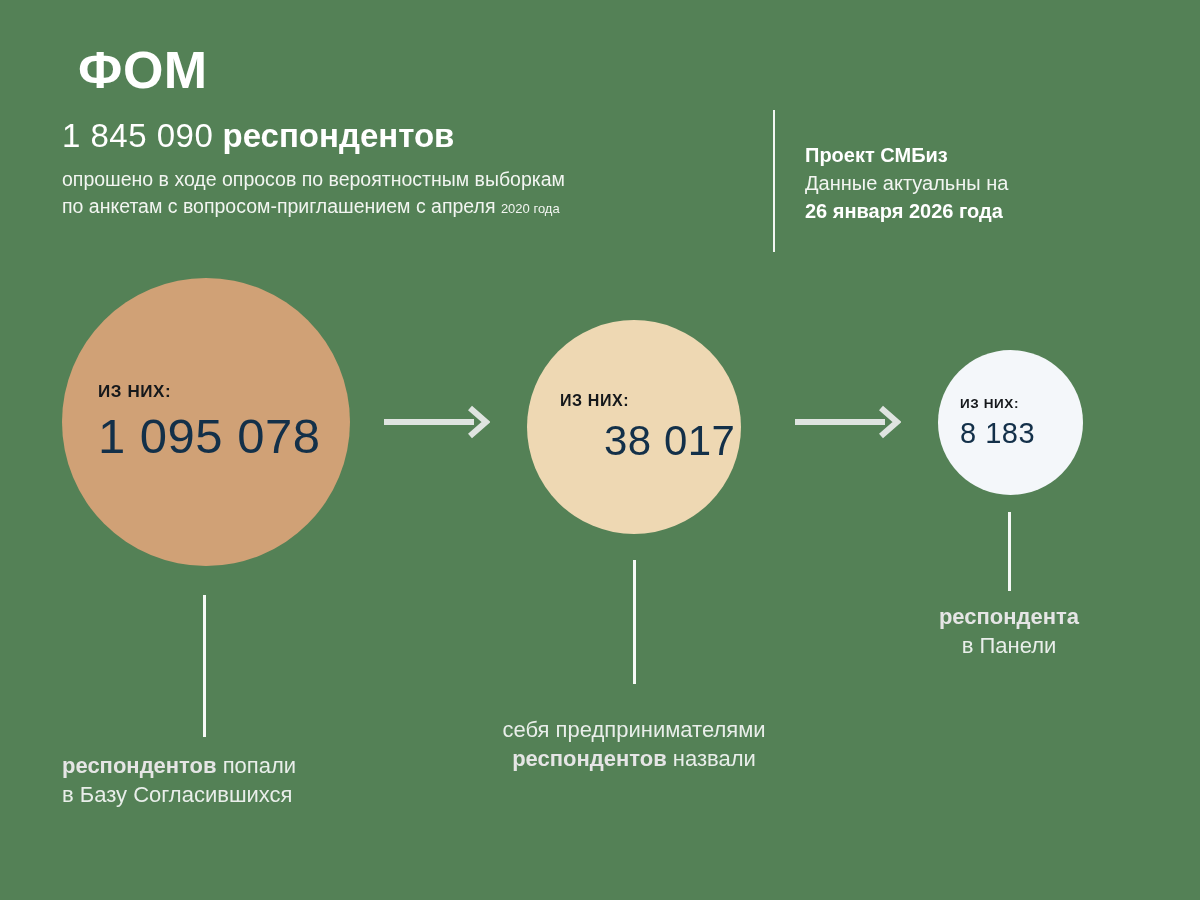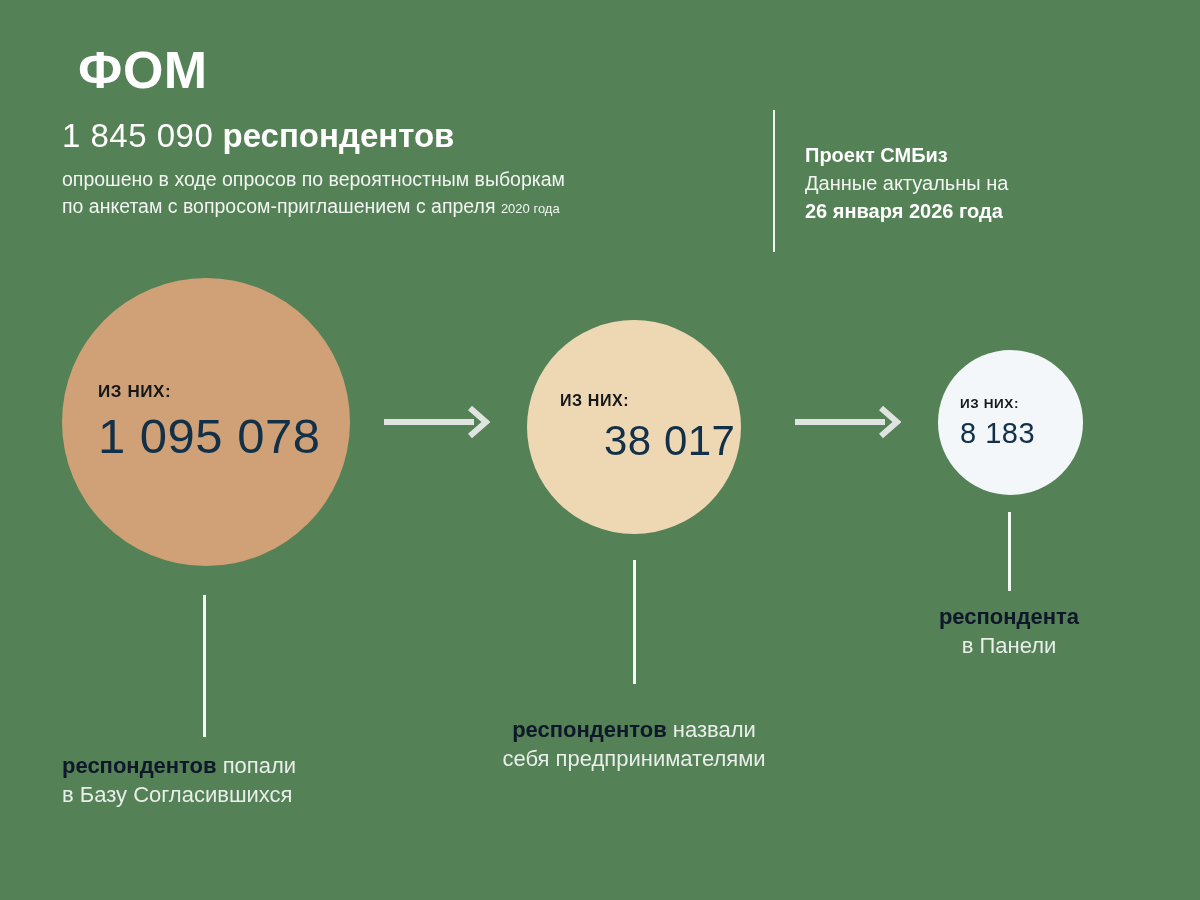--- a/index.html
+++ b/index.html
@@ -163,21 +163,21 @@
   #connector-3 { left: 1008px; top: 512px; height: 79px;  }
 
   
   .caption {
     position: absolute;
     font-size: 22px;
     line-height: 1.30;
     color: #e9eeea;
     font-weight: 400;
   }
-  .caption b { font-weight: 700; color: #0f172a; }
+  .caption b { font-weight: 700; color: #e5e5e5; }
 
   #caption-1 {
     left: 62px; top: 752px;
     width: 330px;
     text-align: left;
   }
   #caption-2 {
     left: 474px; top: 716px;
     width: 320px;
     text-align: center;
@@ -250,22 +250,22 @@
   <div class="connector" id="connector-1"></div>
   <div class="connector" id="connector-2"></div>
   <div class="connector" id="connector-3"></div>
 
   <div class="caption" id="caption-1">
     <div><b>респондентов</b><span> попали</span></div>
     <div>в Базу Согласившихся</div>
   </div>
 
   <div class="caption" id="caption-2">
+    <div>себя предпринимателями</div>
     <div><b>респондентов</b><span> назвали</span></div>
-    <div>себя предпринимателями</div>
   </div>
 
   <div class="caption" id="caption-3">
     <div><b>респондента</b><span></span></div>
     <div>в Панели</div>
   </div>
 
 </div>
 
 </body></html>

